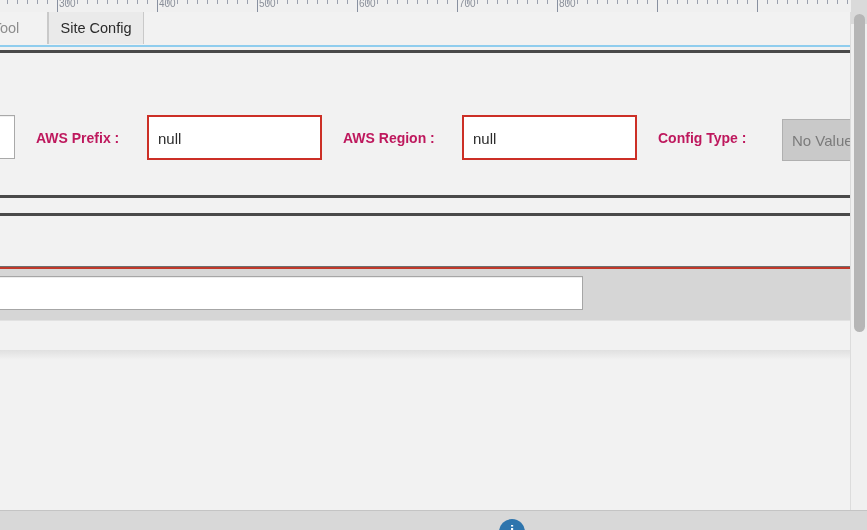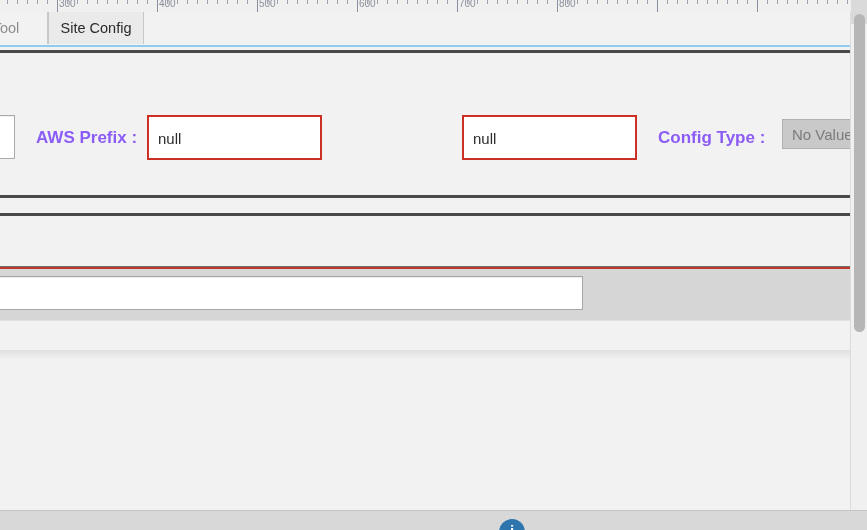--- a/index.html
+++ b/index.html
@@ -129,23 +129,23 @@
     left: 0;
     top: 53px;
     width: 851px;
     height: 142px;
     background: #f2f2f2;
   }
 
   .field-label {
     position: absolute;
     font-family: "Liberation Sans", sans-serif;
-    font-size: 17px;
+    font-size: 14px;
     font-weight: bold;
-    color: #8b5cf6;
+    color: #be185d;
     white-space: nowrap;
     line-height: 20px;
   }
 
   .text-input {
     position: absolute;
     box-sizing: border-box;
     background: #ffffff;
     border: 1px solid #a9a9a9;
     box-shadow: inset 1px 1px 0 rgba(0,0,0,0.06);
@@ -433,27 +433,28 @@
     <div class="text-input" style="left:-14px; top:62px; width:29px; height:44px;">
       <span class="value"></span>
     </div>
 
     <div class="field-label" style="left:36px; top:75px;">AWS Prefix :</div>
     <div class="text-input invalid" style="left:147px; top:62px; width:175px; height:45px;">
       <span class="value">null</span>
     </div>
     <div class="req-dot" style="left:229px; top:146px;"></div>
 
+    <div class="field-label" style="left:343px; top:75px;">AWS Region :</div>
     <div class="text-input invalid" style="left:462px; top:62px; width:175px; height:45px;">
       <span class="value">null</span>
     </div>
     <div class="req-dot" style="left:544px; top:146px;"></div>
 
     <div class="field-label" style="left:658px; top:75px;">Config Type :</div>
-    <div class="select-disabled" style="left:782px; top:66px; width:85px; height:30px;">
+    <div class="select-disabled" style="left:782px; top:66px; width:85px; height:42px;">
       <span class="value">No Value</span>
     </div>
   </div>
 
   <div class="sep-dark" style="top:195px;"></div>
   <div class="band-plain" style="top:198px; height:15px;"></div>
   <div class="sep-dark" style="top:213px;"></div>
   <div class="band-plain" style="top:216px; height:50px;"></div>
 
   <div class="sep-red"></div>

